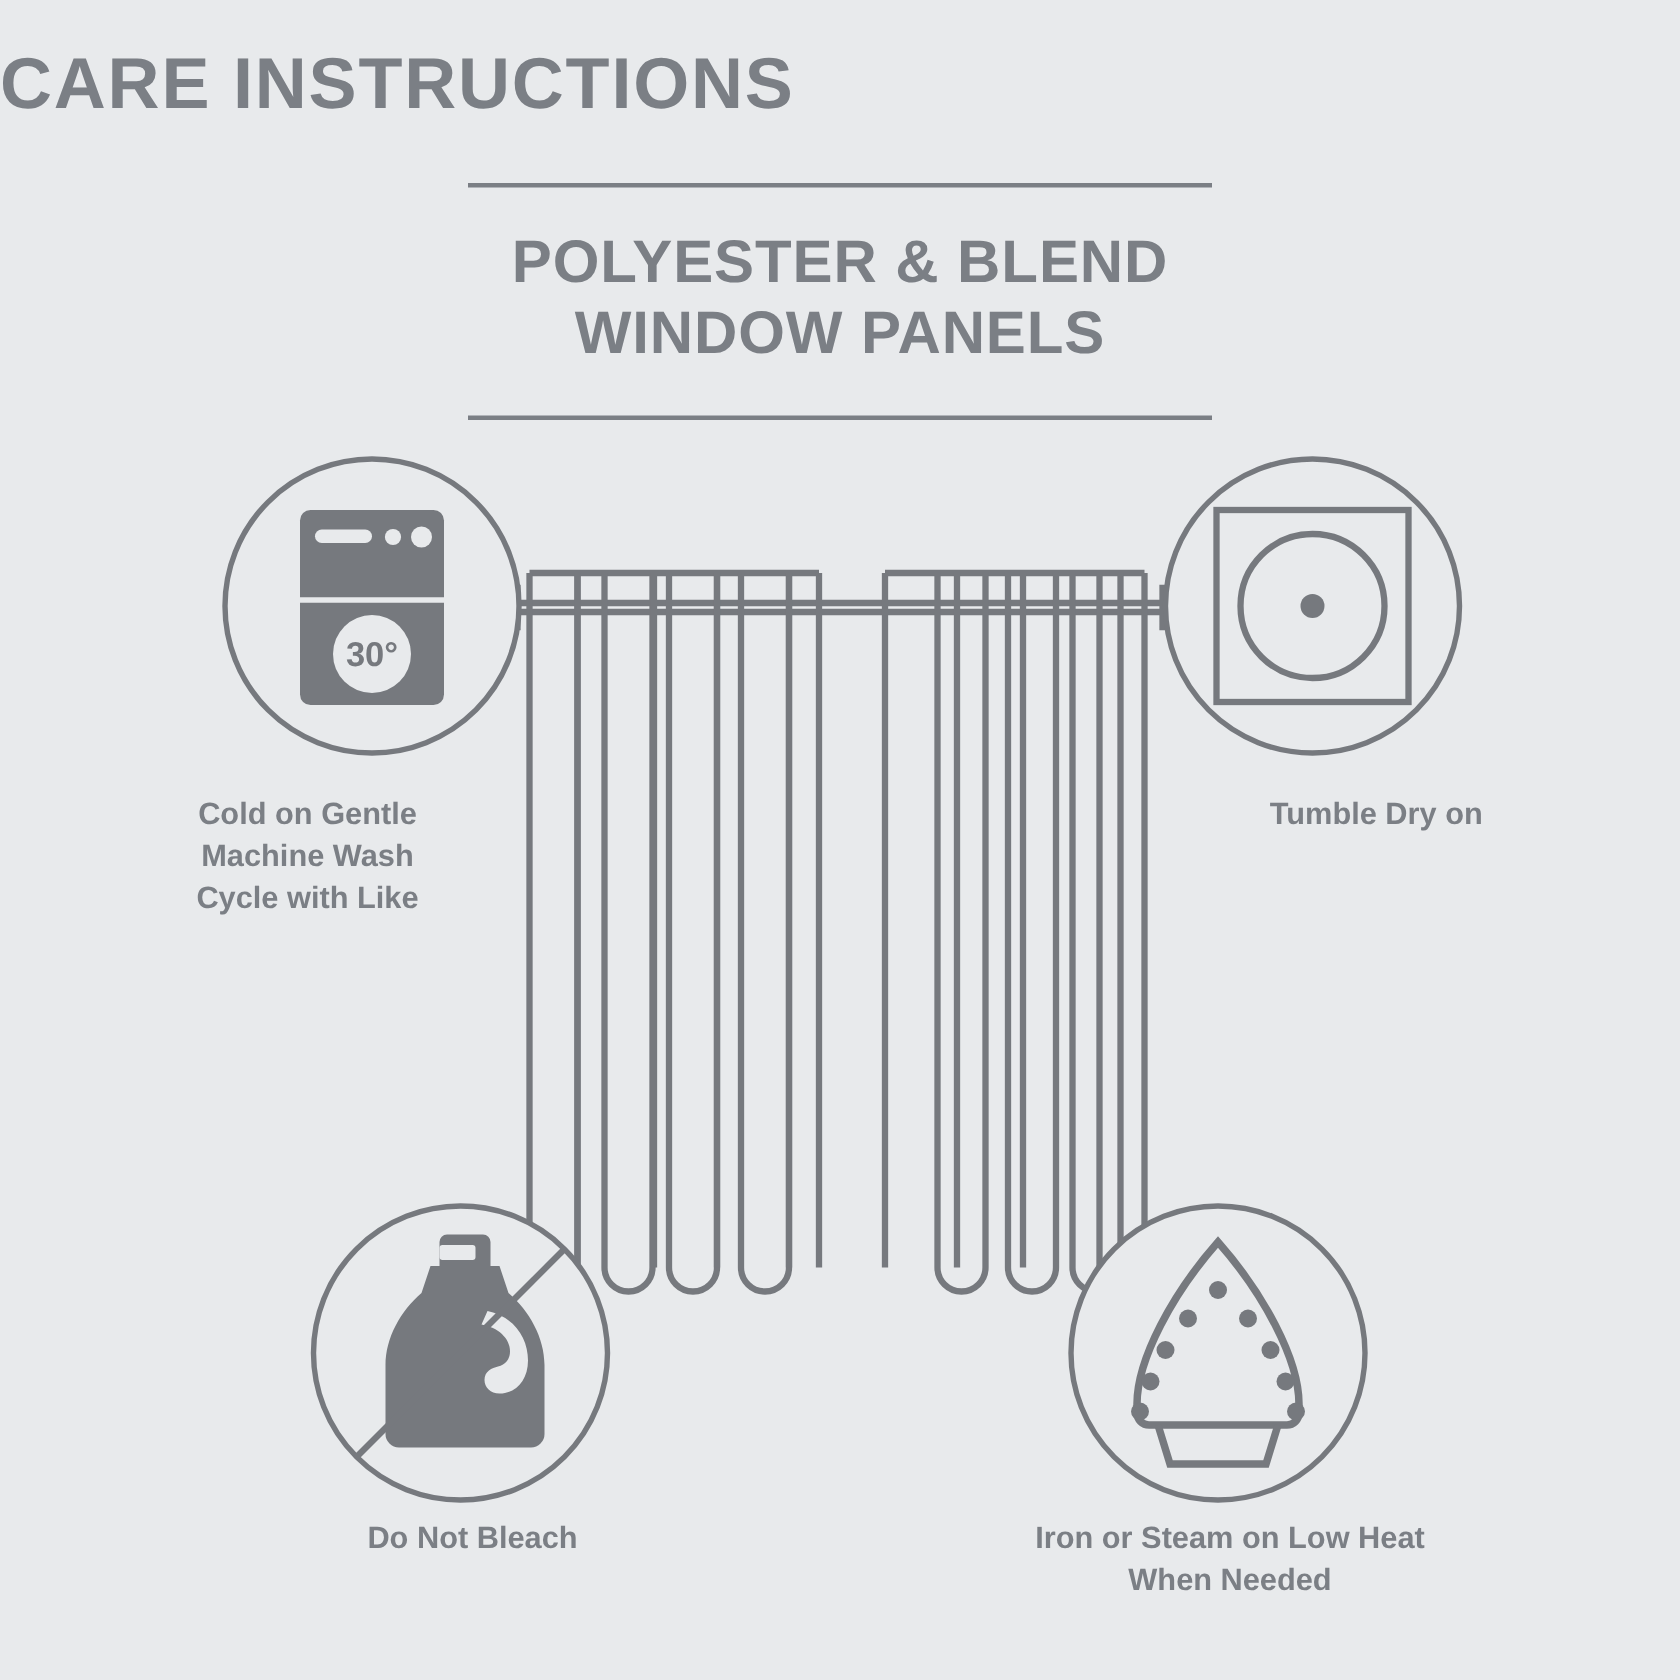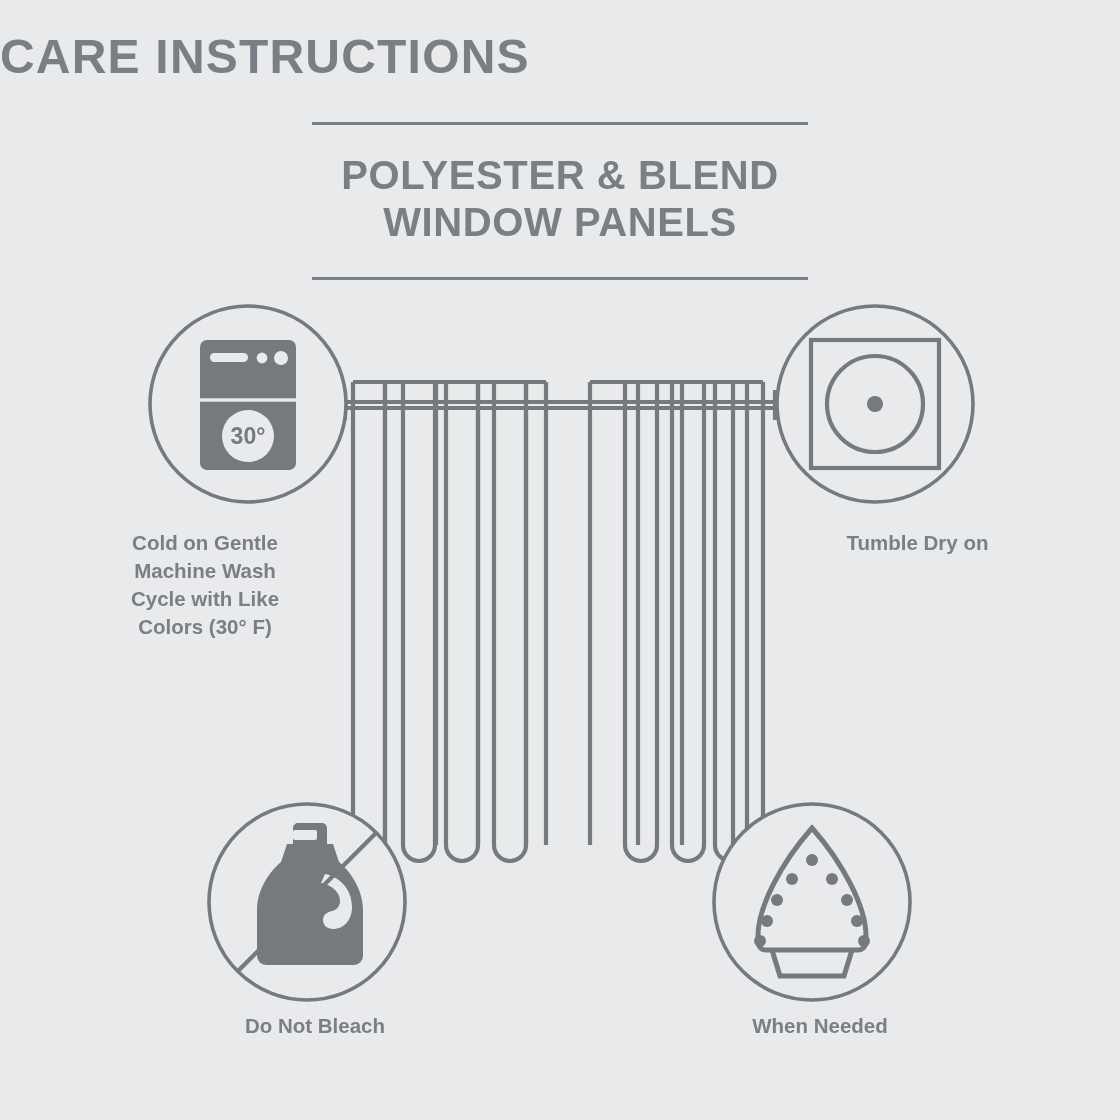--- a/index.html
+++ b/index.html
@@ -187,28 +187,28 @@
           <circle cx="864" cy="941" r="6"></circle>
         </g>
       </g>
     </g>
   </svg>
 
   <div class="caption cap-wash">
     <div>Cold on Gentle</div>
     <div>Machine Wash</div>
     <div>Cycle with Like</div>
-    <div>Colors (30° F)</div>
   </div>
 
   <div class="caption cap-dry">
     <div>Tumble Dry on</div>
   </div>
 
   <div class="caption cap-bleach">
     <div>Do Not Bleach</div>
   </div>
 
   <div class="caption cap-iron">
+    <div>Iron or Steam on Low Heat</div>
     <div>When Needed</div>
   </div>
 
 </div>
 
 </body></html>

